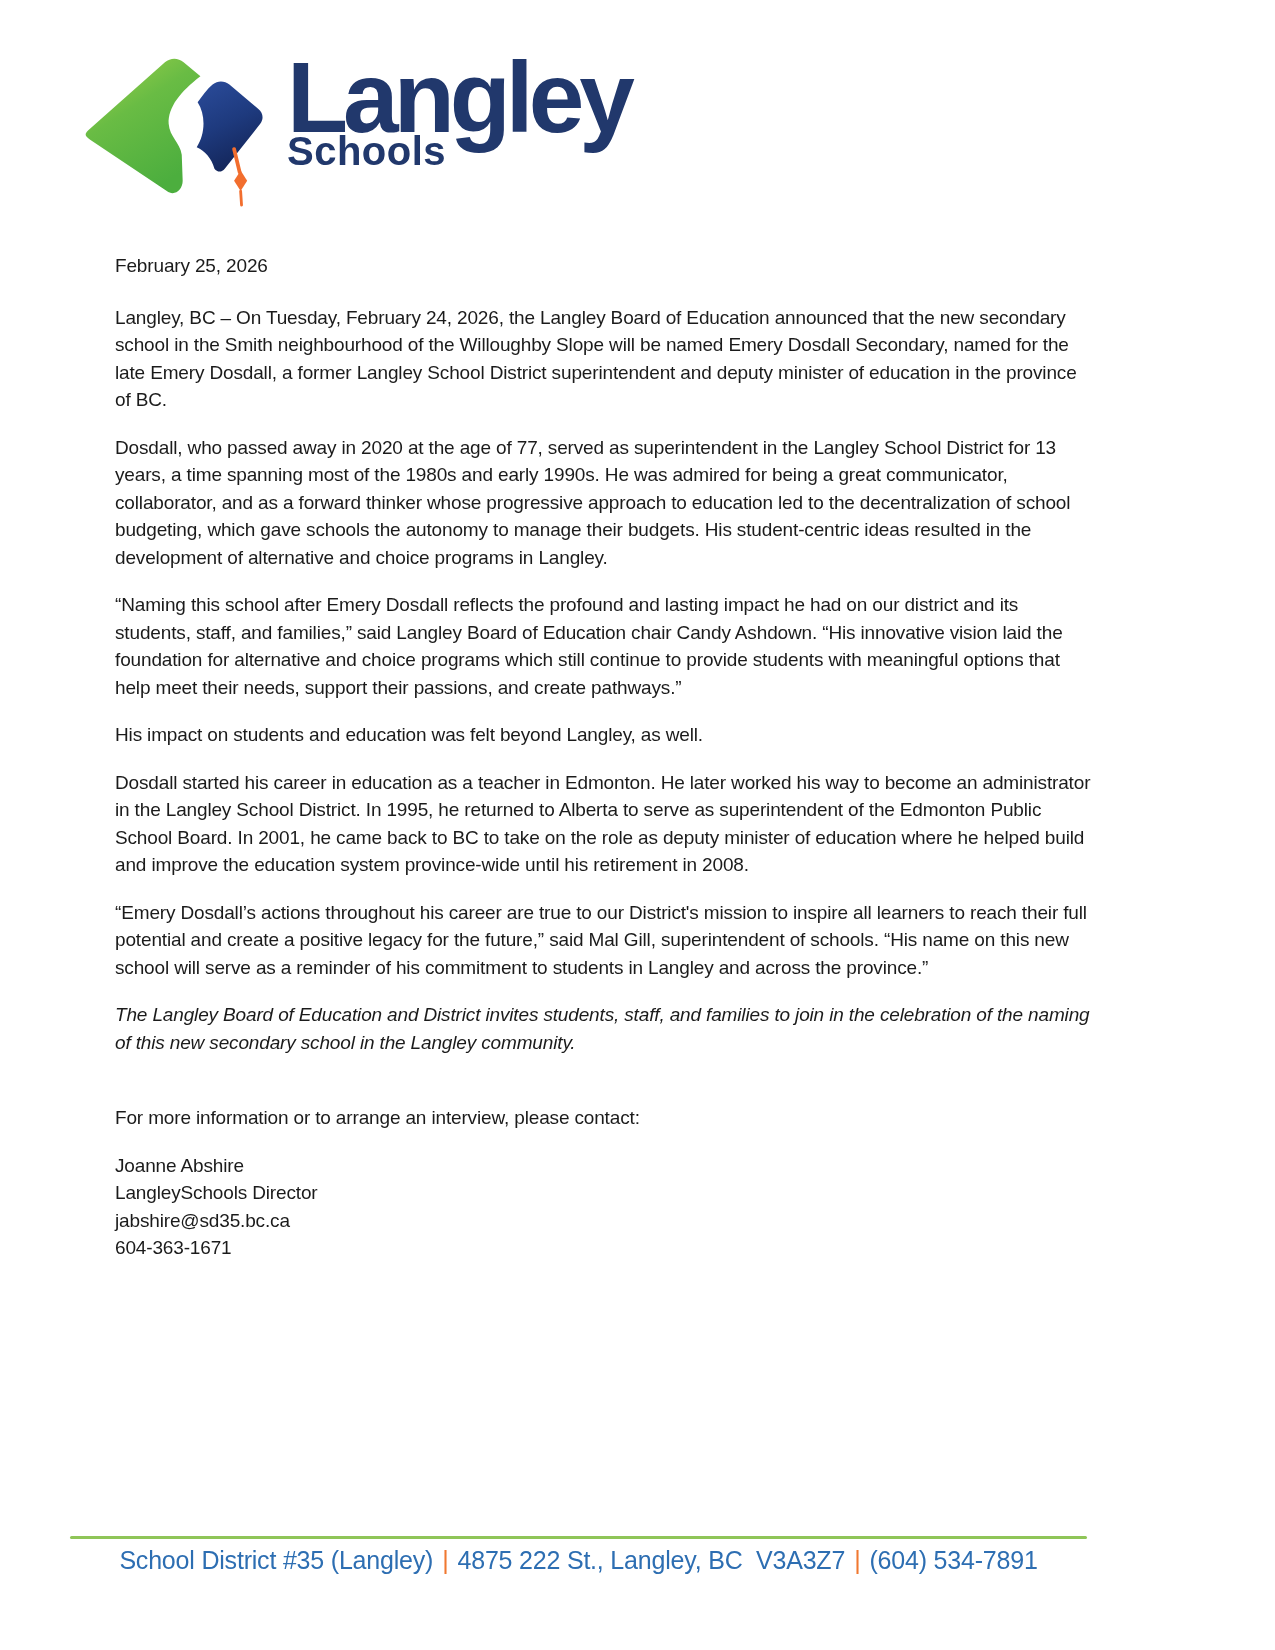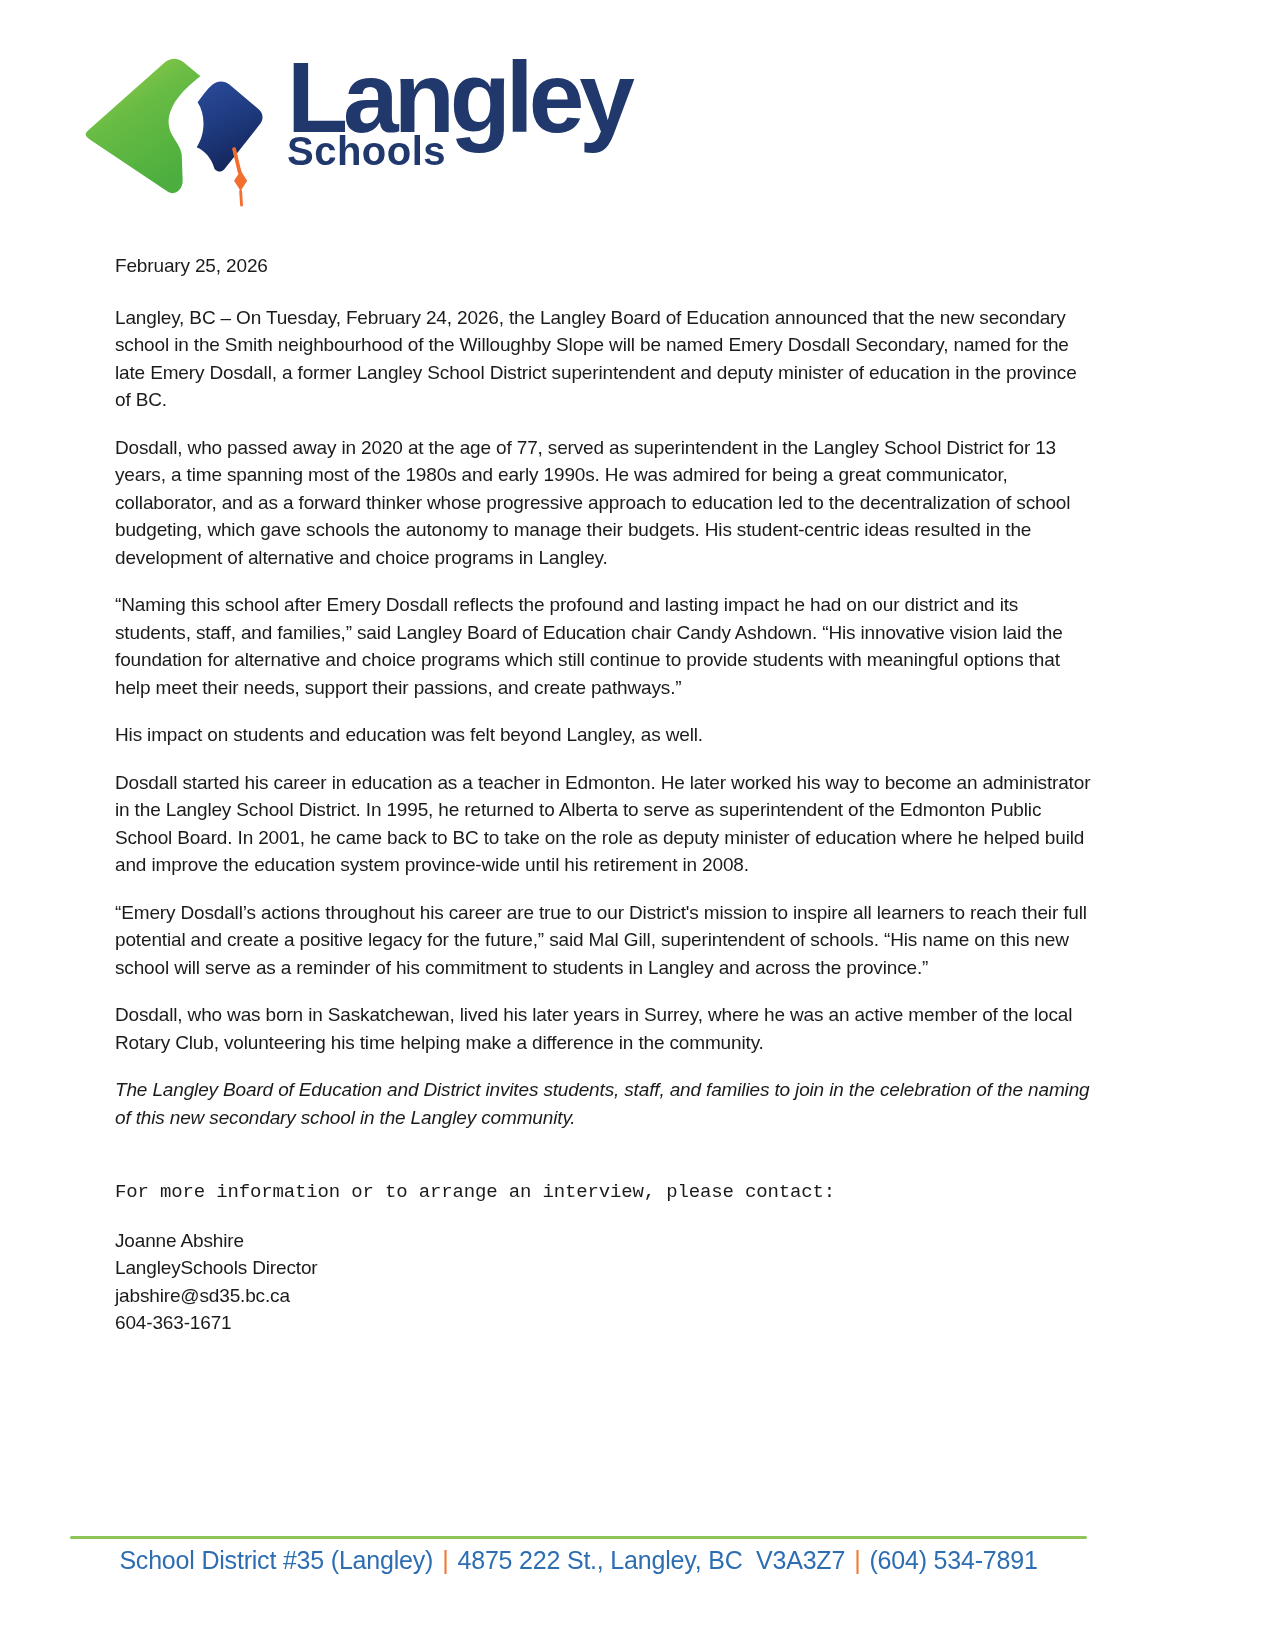--- a/index.html
+++ b/index.html
@@ -39,21 +39,21 @@
   }
   .date{margin:0 0 24px 0;}
   .headline{
     font-size:25px;font-weight:bold;font-style:italic;
     color:var(--headline-green);
     text-align:center;white-space:nowrap;
     margin:0 0 22px 0;line-height:36px;
   }
   .para{margin:0 0 20px 0;}
   .para.last{margin-bottom:48px;font-style:italic;}
-  .contact-intro{margin:12px 0 20px 0;font-family:Liberation Mono, monospace;}
+  .contact-intro{margin:12px 0 20px 0;}
   .contact-line{margin:0;}
 
   
   .footer{position:absolute;left:0;right:0;top:1536px;}
   .footer-rule{
     height:3px;background:var(--rule-green);
     margin:0 70px 6px 70px;border-radius:2px;
   }
   .footer-line1{
     text-align:center;color:var(--footer-blue);
@@ -114,21 +114,20 @@
   <div class="content">
     <p class="date">February 25, 2026</p>
 
 
     <p class="para">Langley, BC – On Tuesday, February 24, 2026, the Langley Board of Education announced that the new secondary school in the Smith neighbourhood of the Willoughby Slope will be named Emery Dosdall Secondary, named for the late Emery Dosdall, a former Langley School District superintendent and deputy minister of education in the province of BC.</p>
     <p class="para">Dosdall, who passed away in 2020 at the age of 77, served as superintendent in the Langley School District for 13 years, a time spanning most of the 1980s and early 1990s. He was admired for being a great communicator, collaborator, and as a forward thinker whose progressive approach to education led to the decentralization of school budgeting, which gave schools the autonomy to manage their budgets. His student-centric ideas resulted in the development of alternative and choice programs in Langley.</p>
     <p class="para">“Naming this school after Emery Dosdall reflects the profound and lasting impact he had on our district and its students, staff, and families,” said Langley Board of Education chair Candy Ashdown. “His innovative vision laid the foundation for alternative and choice programs which still continue to provide students with meaningful options that help meet their needs, support their passions, and create pathways.”</p>
     <p class="para">His impact on students and education was felt beyond Langley, as well.</p>
     <p class="para">Dosdall started his career in education as a teacher in Edmonton. He later worked his way to become an administrator in the Langley School District. In 1995, he returned to Alberta to serve as superintendent of the Edmonton Public School Board. In 2001, he came back to BC to take on the role as deputy minister of education where he helped build and improve the education system province-wide until his retirement in 2008.</p>
     <p class="para">“Emery Dosdall’s actions throughout his career are true to our District's mission to inspire all learners to reach their full potential and create a positive legacy for the future,” said Mal Gill, superintendent of schools. “His name on this new school will serve as a reminder of his commitment to students in Langley and across the province.”</p>
-    <p class="para">Dosdall, who was born in Saskatchewan, lived his later years in Surrey, where he was an active member of the local Rotary Club, volunteering his time helping make a difference in the community.</p>
     <p class="para last">The Langley Board of Education and District invites students, staff, and families to join in the celebration of the naming of this new secondary school in the Langley community.</p>
 
     <p class="contact-intro">For more information or to arrange an interview, please contact:</p>
     <p class="contact-line">Joanne Abshire</p>
     <p class="contact-line">LangleySchools Director</p>
     <p class="contact-line">jabshire@sd35.bc.ca</p>
     <p class="contact-line">604-363-1671</p>
   </div>
 
   <div class="footer">

